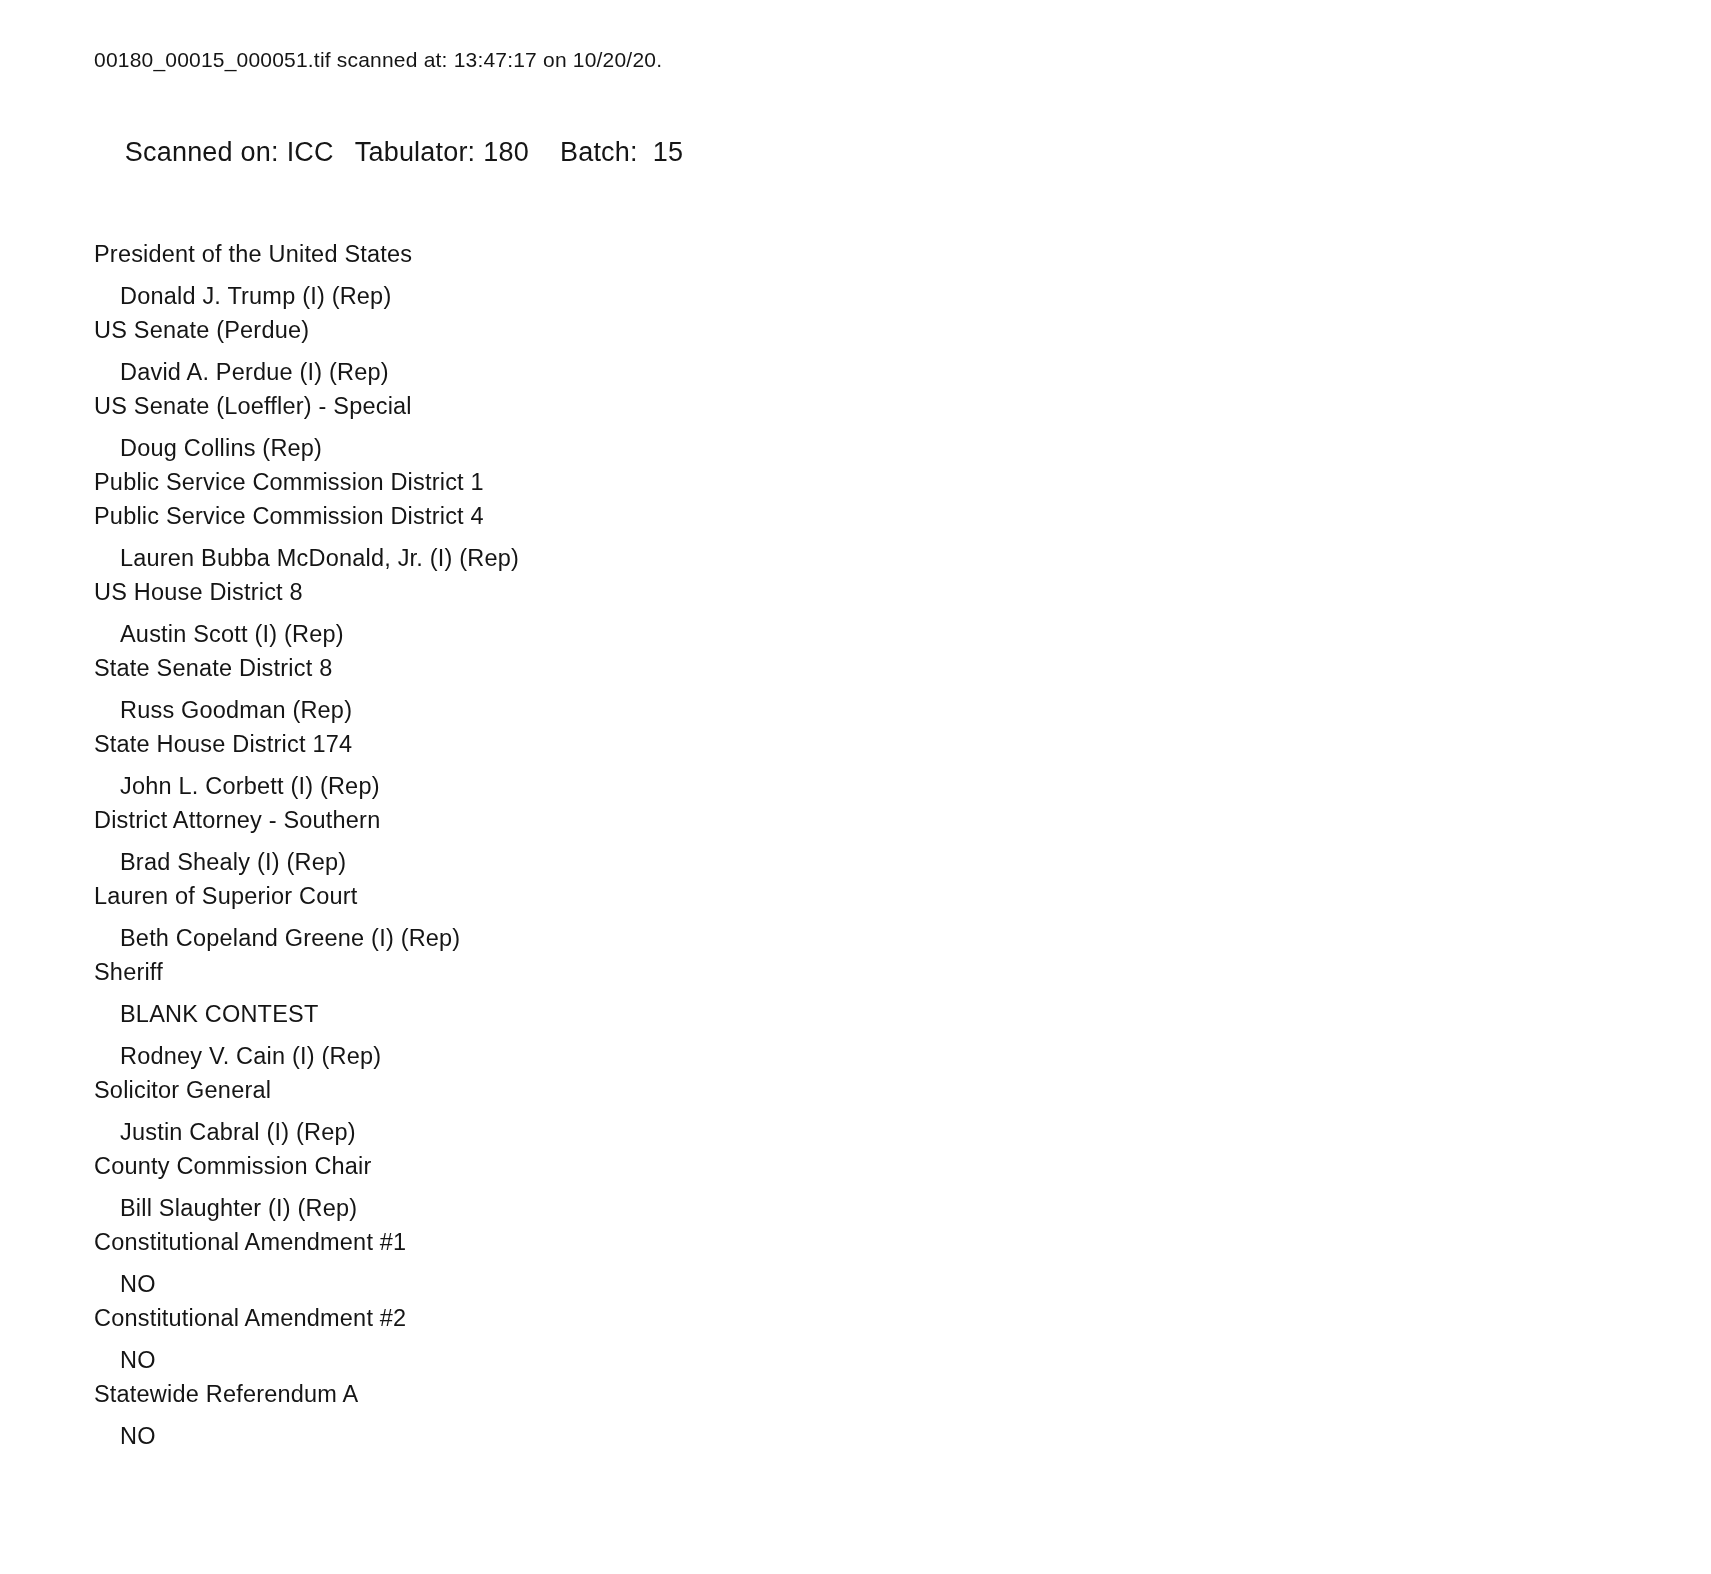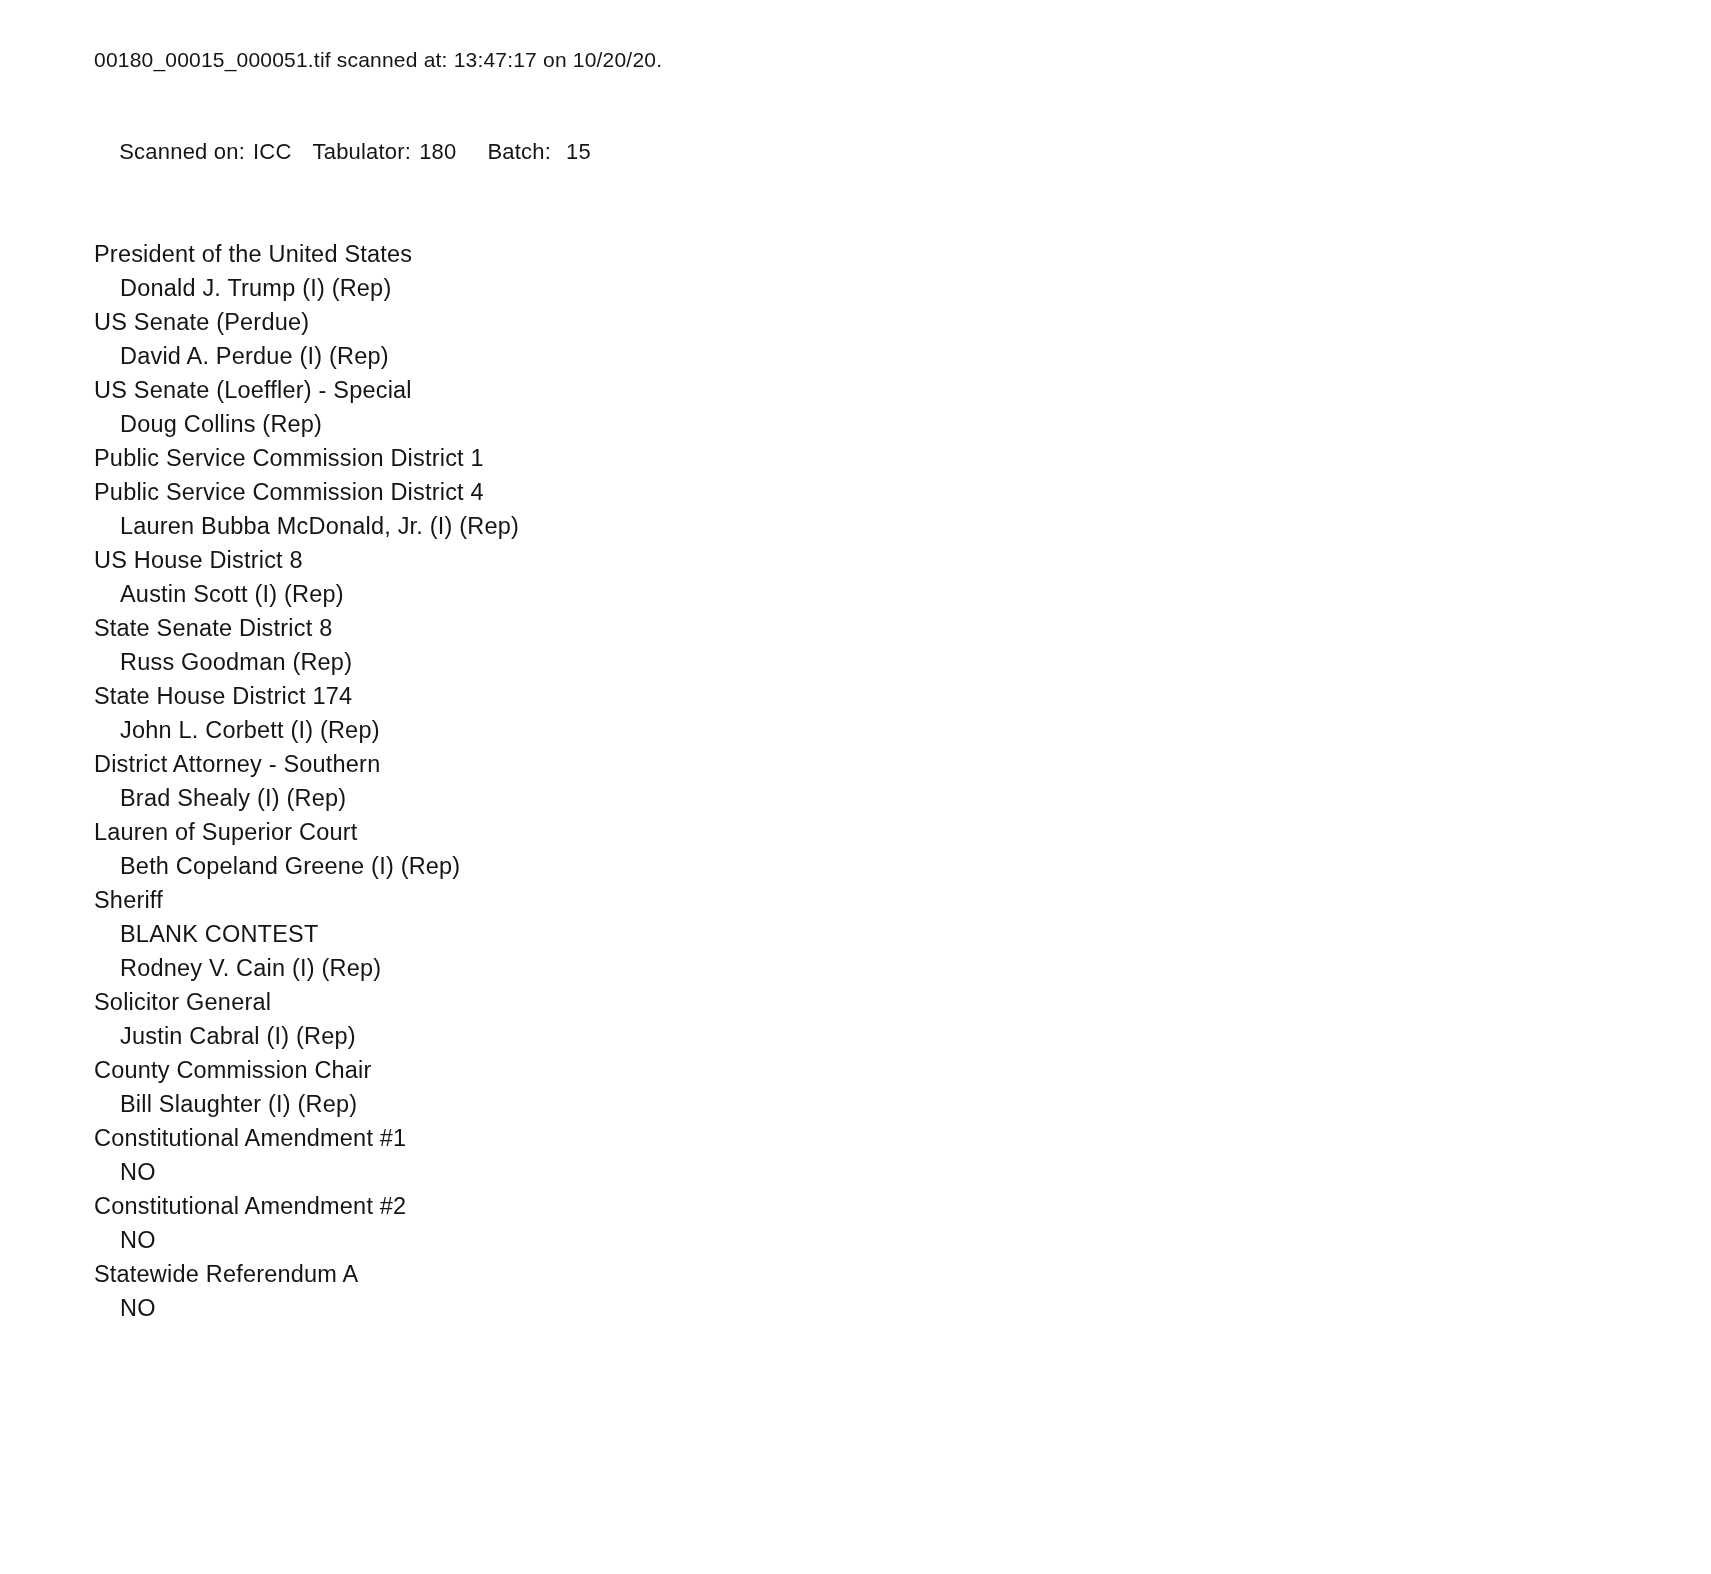--- a/index.html
+++ b/index.html
@@ -21,40 +21,41 @@
     padding: 43px 60px 0 94px;
   }
   .scan-line {
     font-size: 21px;
     line-height: 34px;
     letter-spacing: 0.2px;
     white-space: pre;
     margin-bottom: 24px;
   }
   .meta-line {
-    font-size: 22px;
+    font-size: 27px;
     line-height: 34px;
     letter-spacing: 0.2px;
     white-space: pre;
   }
   .meta-line .val  { margin-left: 8px; }
   .meta-line .val2 { margin-left: 15px; }
   .meta-line .gap-tab   { margin-left: 21px; }
   .meta-line .gap-batch { margin-left: 31px; }
   .contest-list {
     margin-top: 34px;
   }
   .contest-row > div {
     font-size: 23.5px;
     line-height: 34px;
     letter-spacing: 0.2px;
     white-space: pre;
   }
   .contest-selection {
     padding-left: 26px;
+    margin-top: 8px;
   }
 </style>
 </head>
 <body>
 
 <div class="page">
 
   <div class="scan-line">00180_00015_000051.tif scanned at: 13:47:17 on 10/20/20.</div>
 
   <div class="meta-line">

